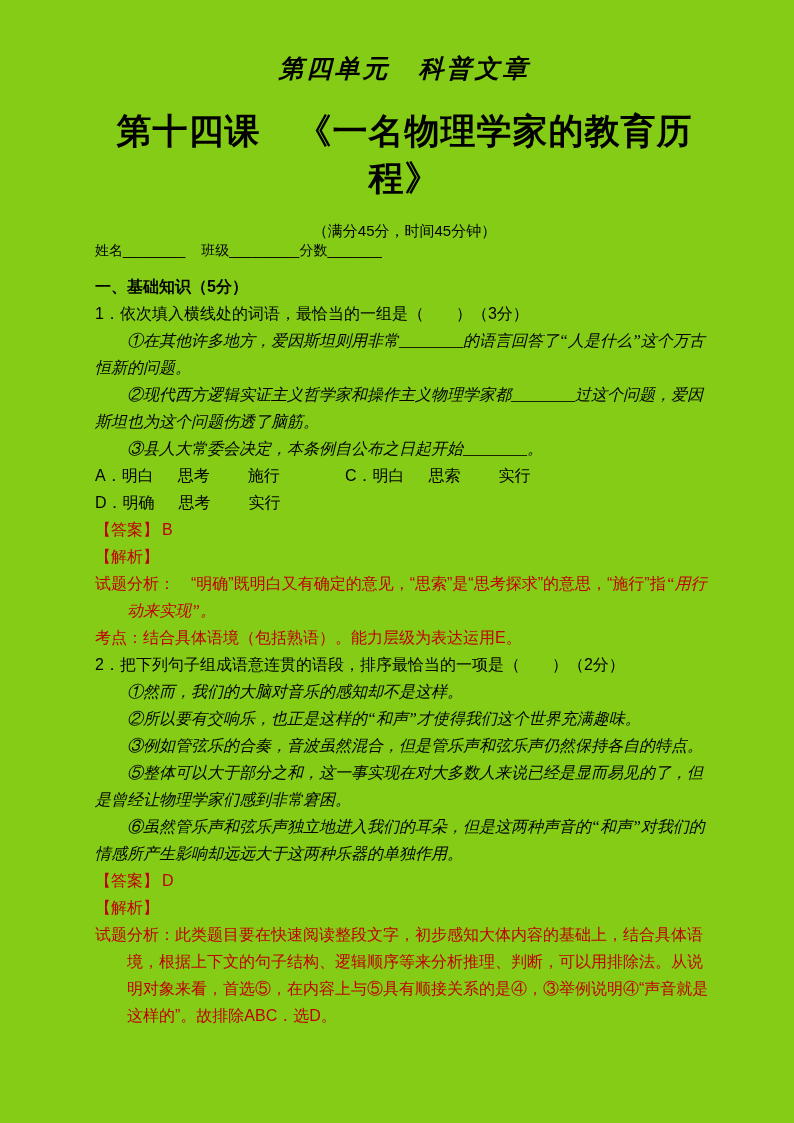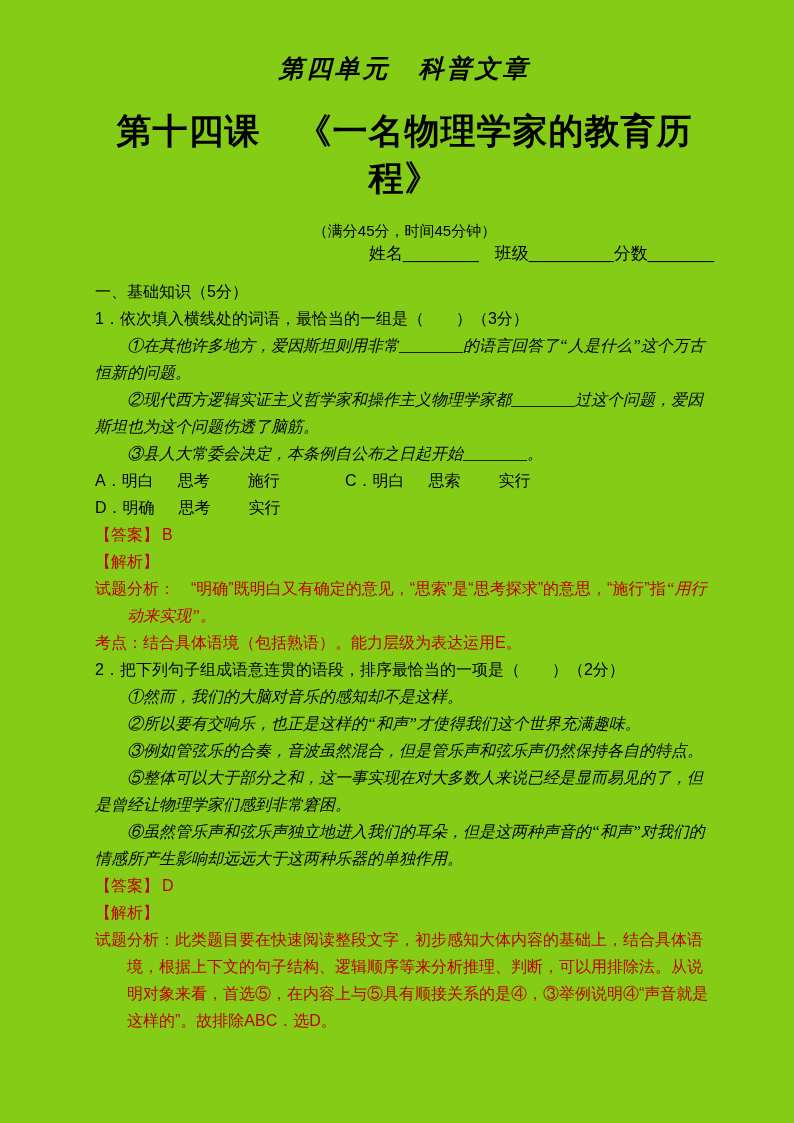--- a/index.html
+++ b/index.html
@@ -29,28 +29,28 @@
     text-align: center;
     letter-spacing: 1px;
     margin: 0 0 20px 0;
   }
   .exam-meta {
     font-size: 15px;
     text-align: center;
     margin: 0 0 1px 0;
   }
   .fields {
-    font-size: 17px;
-    text-align: right;
+    font-size: 14px;
+    text-align: left;
     margin: 0 0 13px 0;
   }
   .fields .gap { display:inline-block; width:16px; }
   .body-text { font-size: 16px; line-height: 27px; }
   .body-text p, .body-text div { margin: 0; }
-  .section-heading { font-weight: normal; }
+  .section-heading { font-weight: bold; }
   .indent { text-indent: 2em; }
   .hanging { padding-left: 2em; text-indent: -2em; }
   .kaiti {
     font-family: "Liberation Serif", serif;
     font-style: italic;
   }
   .red { color: #c00000; }
   .options-grid { display: grid; grid-template-columns: 250px 1fr; }
   .opt .lbl { display: inline-block; }
   .opt .w1 { display: inline-block; width: 56px; }

